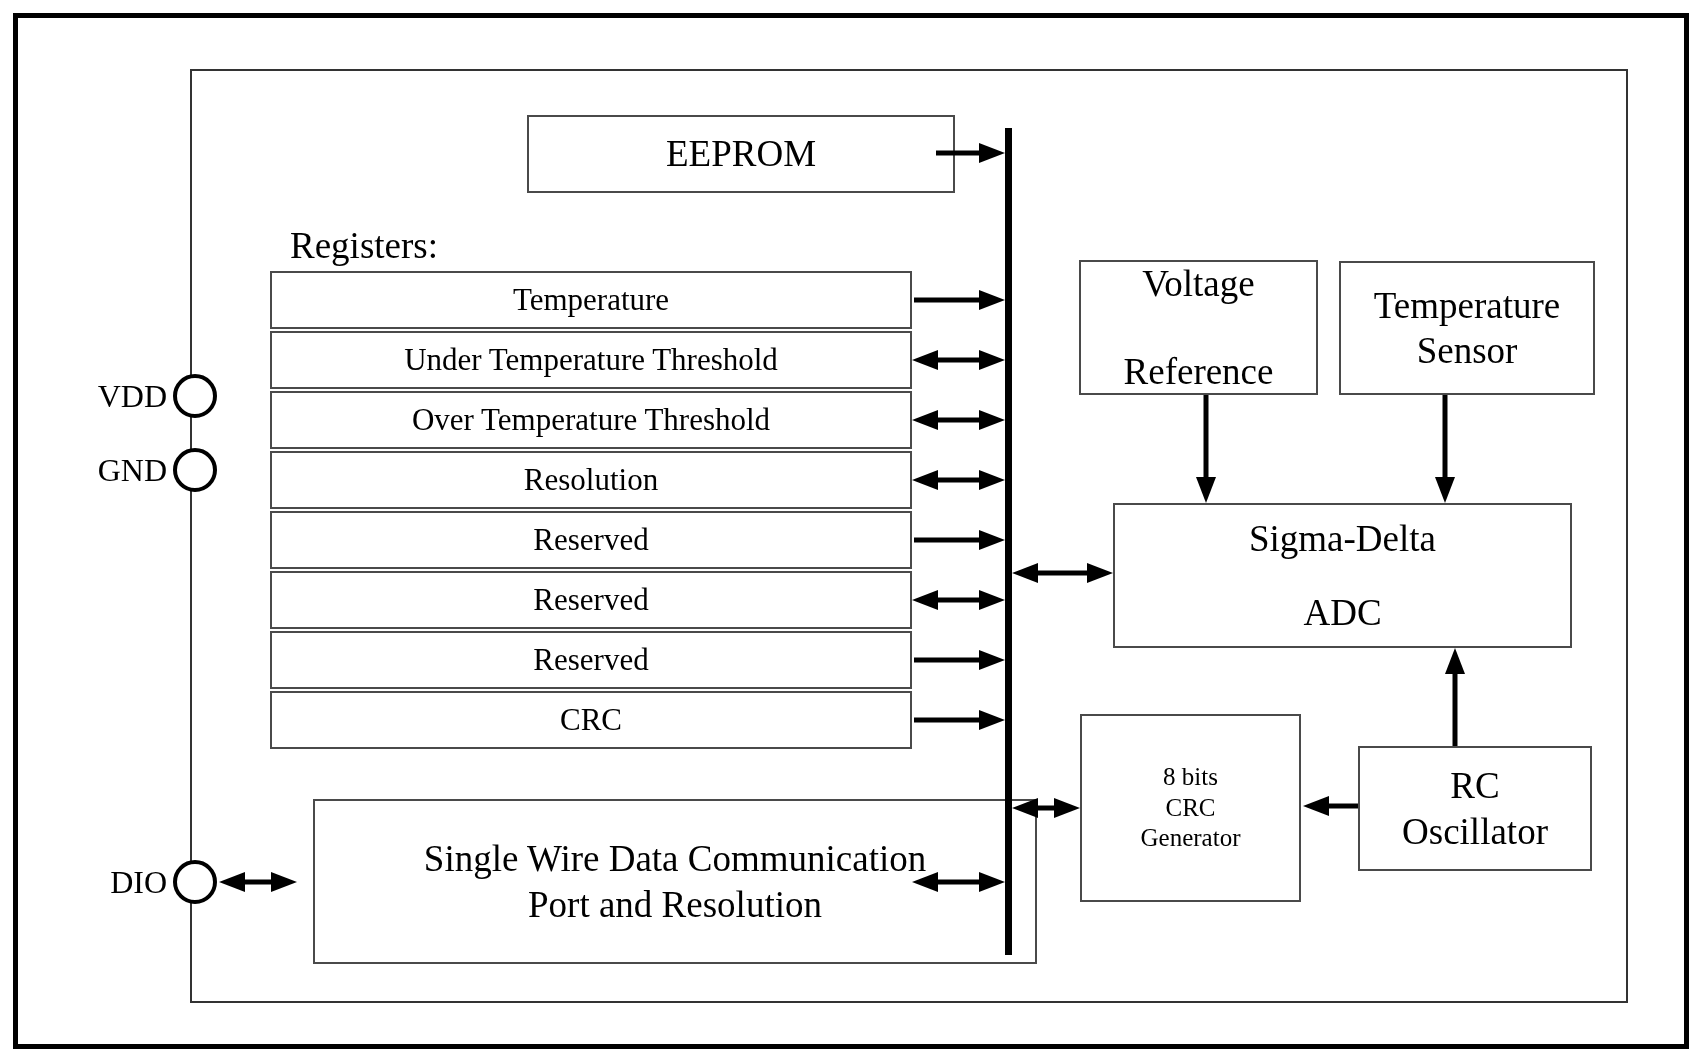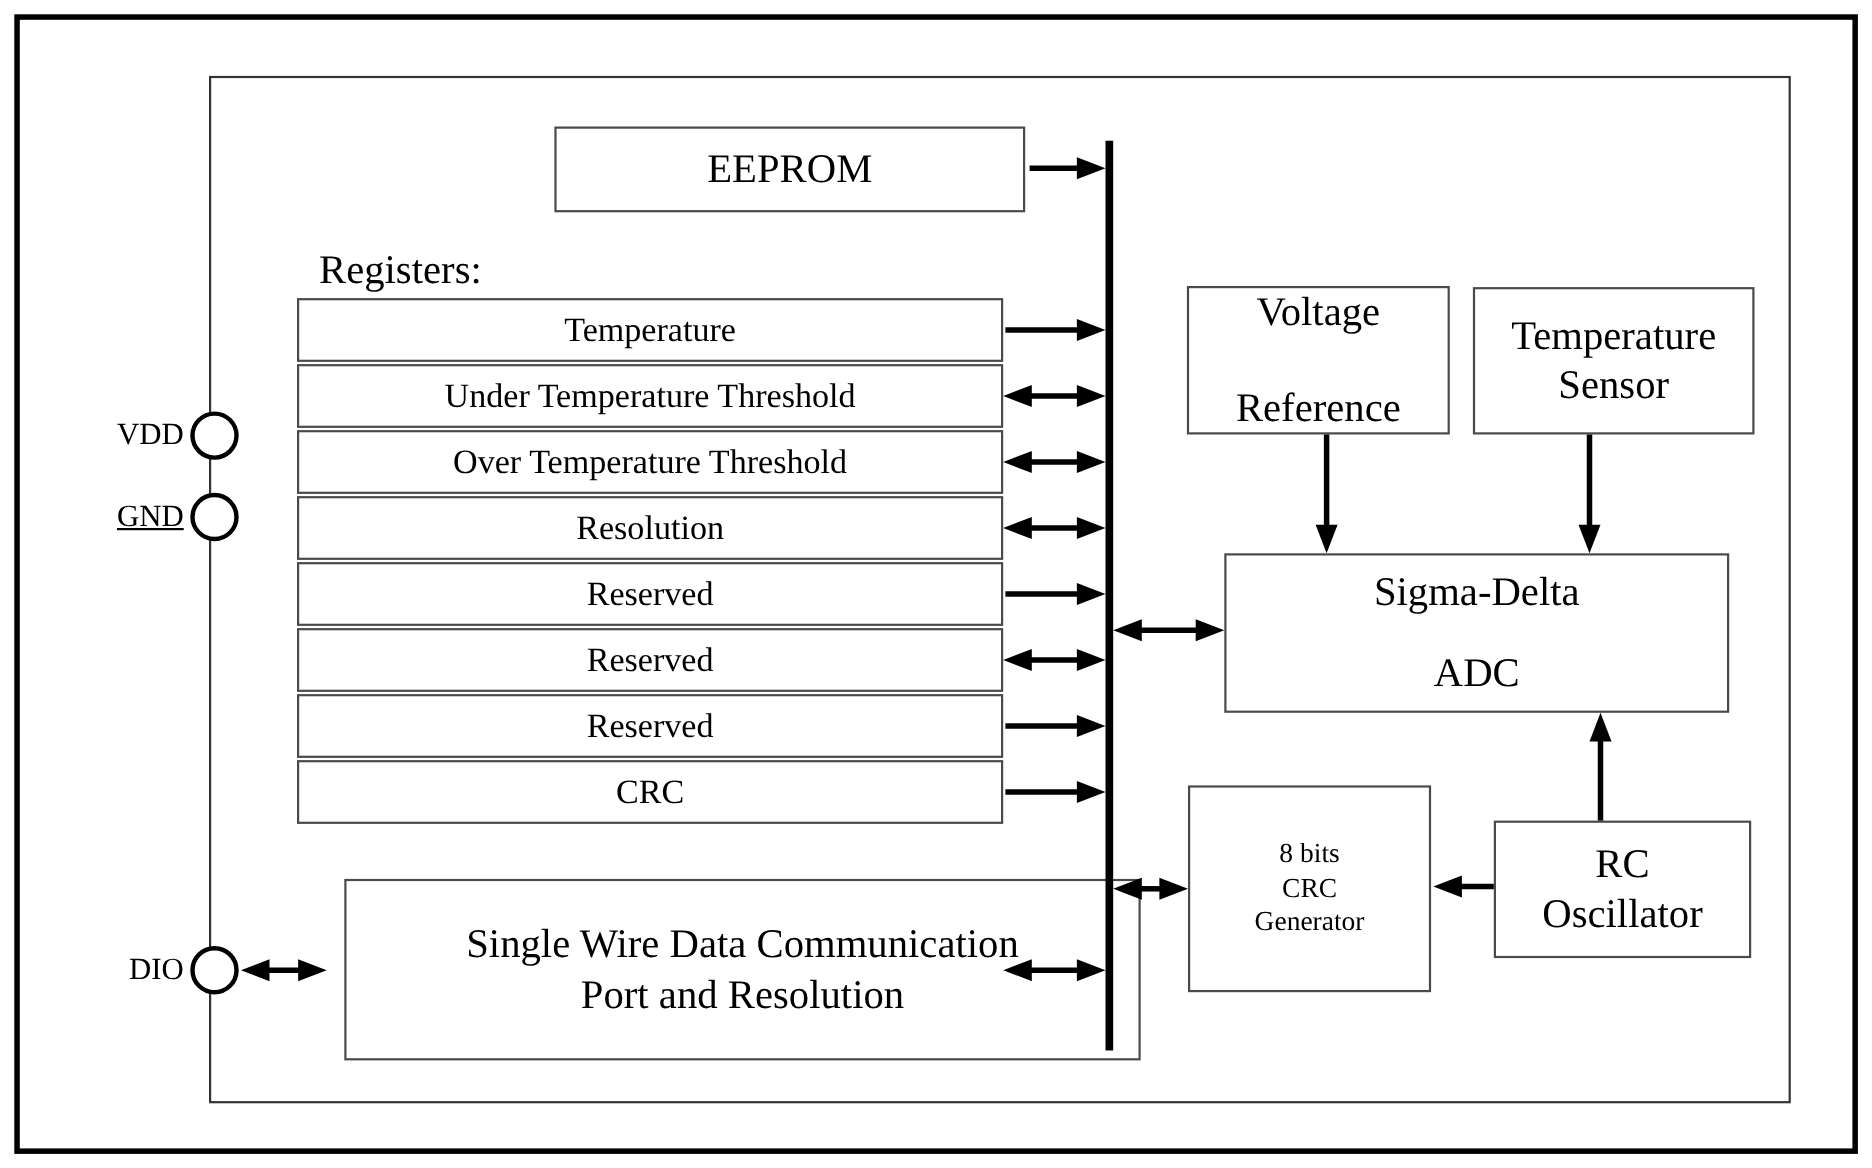--- a/index.html
+++ b/index.html
@@ -20,21 +20,21 @@
     border: 2px solid #333; background: #fff;
   }
 
   .box {
     position: absolute; border: 2px solid #4a4a4a; background: #fff;
     display: flex; flex-direction: column; align-items: center; justify-content: center;
     text-align: center; font-size: 37px; line-height: 1.22; color: #000;
   }
   .box span { display: block; white-space: nowrap; }
 
-  .eeprom       { left: 504px;  top: 115px; width: 428px; height: 78px;  }
+  .eeprom       { left: 527px;  top: 115px; width: 428px; height: 78px;  }
   .volt-ref     { left: 1079px; top: 260px; width: 239px; height: 135px; gap: 42px; }
   .temp-sensor  { left: 1339px; top: 261px; width: 256px; height: 134px; }
   .adc          { left: 1113px; top: 503px; width: 459px; height: 145px; gap: 28px; }
   .crc-gen      { left: 1080px; top: 714px; width: 221px; height: 188px; font-size: 25px; }
   .rc-osc       { left: 1358px; top: 746px; width: 234px; height: 125px; }
   .single-wire  { left: 313px;  top: 799px; width: 724px; height: 165px; }
 
   .registers-label {
     position: absolute; left: 290px; top: 224px; font-size: 37px; white-space: nowrap;
   }
@@ -51,24 +51,24 @@
   .pin-circle {
     position: absolute; width: 44px; height: 44px;
     border: 4px solid #000; border-radius: 50%; background: #fff; z-index: 3;
   }
   .pin-vdd { left: 173px; top: 374px; }
   .pin-gnd { left: 173px; top: 448px; }
   .pin-dio { left: 173px; top: 860px; }
 
   .pin-label {
     position: absolute; left: 52px; width: 115px; text-align: right;
-    font-size: 28px; transform: translateY(-50%); white-space: nowrap;
+    font-size: 32px; transform: translateY(-50%); white-space: nowrap;
   }
   .lbl-vdd { top: 396px; }
-  .lbl-gnd { top: 470px; text-decoration: underline; }
+  .lbl-gnd { top: 470px; }
   .lbl-dio { top: 882px; }
 
   .connector-layer {
     position: absolute; left: 0; top: 0; width: 1702px; height: 1062px; z-index: 2;
     pointer-events: none;
   }
   .connector-layer line    { stroke: #000; stroke-width: 5; }
   .connector-layer polygon { fill: #000; stroke: none; }
   .connector-layer .bus    { stroke: #000; stroke-width: 7; }
 </style>

